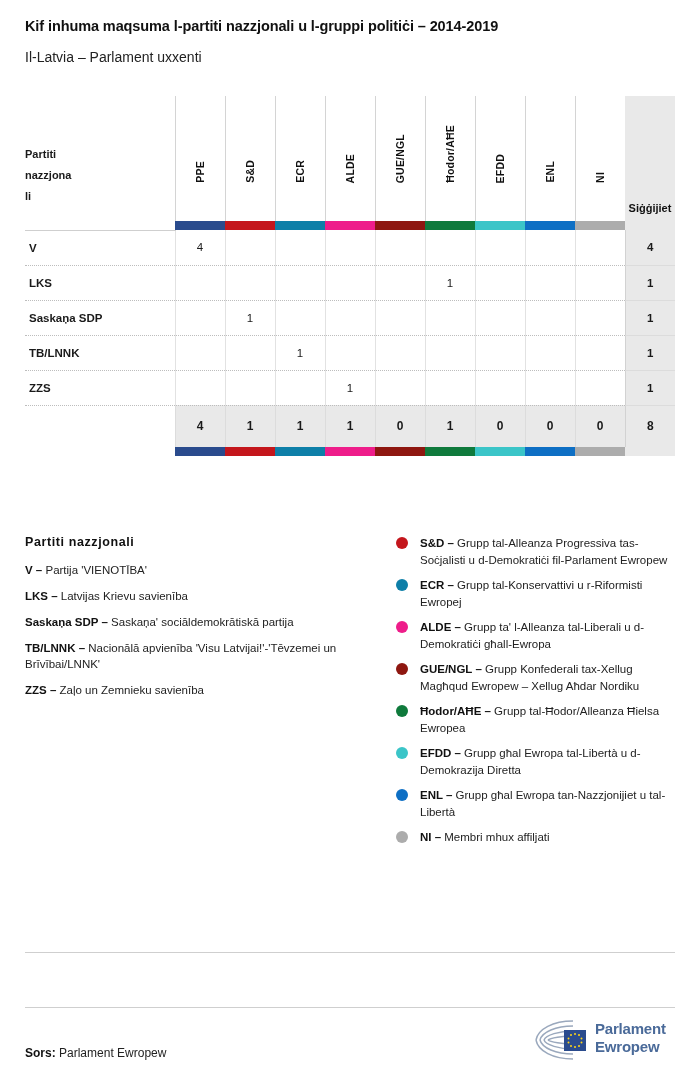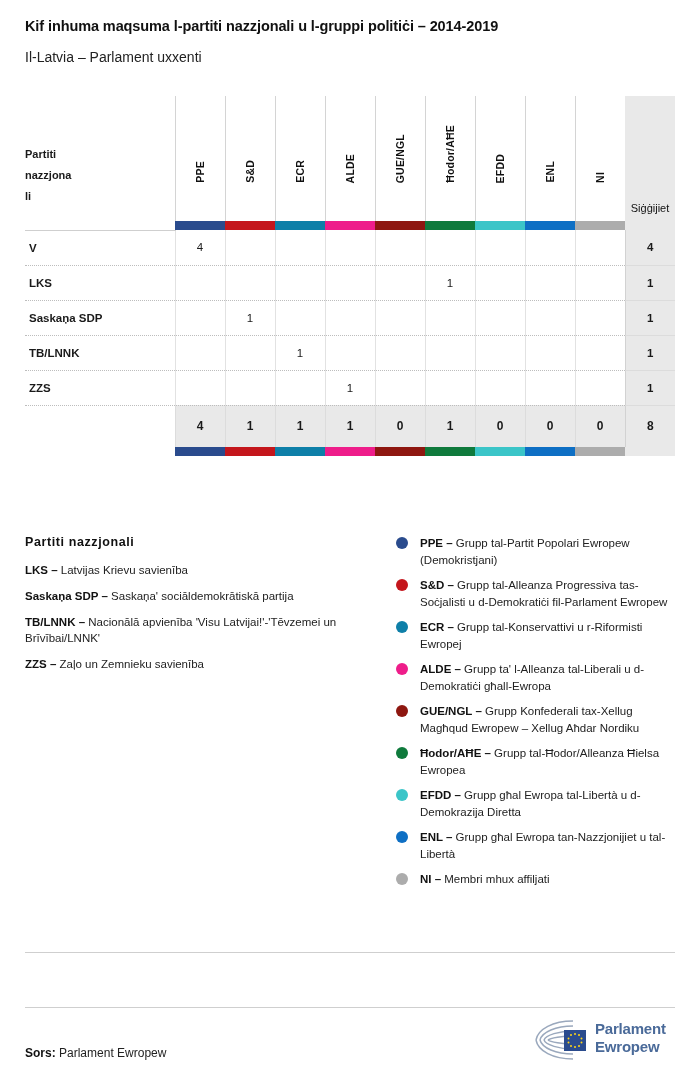--- a/index.html
+++ b/index.html
@@ -44,21 +44,21 @@
   .vlabel span {
     writing-mode: vertical-rl; transform: rotate(180deg);
     font-size: 10.5px; font-weight: bold; letter-spacing: 0.2px;
     white-space: nowrap; color: #111;
   }
   .nm-stack {
     font-size: 11px; font-weight: bold; line-height: 21px;
     padding-bottom: 14px; width: 62px;
   }
   .seats-head {
-    font-size: 11px; font-weight: normal; text-align: center;
+    font-size: 11px; font-weight: bold; text-align: center;
     padding-bottom: 7px; color: #111;
   }
 
   
   tr.swatch td { height: 9px; padding: 0; }
   tr.swatch td.nm { border-bottom: 1px solid #cfcfcf; }
   tr.swatch td.tot { background: #e9e9e9; }
   .sw { display: block; height: 9px; width: 100%; }
 
   
@@ -336,30 +336,30 @@
             </td>
           <td class="tot"></td>
         </tr>
       </tfoot>
     </table>
   </div>
 
   <div class="legend-left">
     <div class="leg-title">Partiti nazzjonali</div>
     <div id="parties-list">
+        <div class="party-row"><b>V –</b><span> Partija 'VIENOTĪBA'</span></div>
         <div class="party-row"><b>LKS –</b><span> Latvijas Krievu savienība</span></div>
         <div class="party-row"><b>Saskaņa SDP –</b><span> Saskaņa' sociāldemokrātiskā partija</span></div>
         <div class="party-row"><b>TB/LNNK –</b><span> Nacionālā apvienība 'Visu Latvijai!'-'Tēvzemei un Brīvībai/LNNK'</span></div>
         <div class="party-row"><b>ZZS –</b><span> Zaļo un Zemnieku savienība</span></div>
       </div>
   </div>
 
   <div class="legend-right">
     <div id="groups-list">
-        <div class="grp-row"><span class="dot" style="background: rgb(42, 75, 141);"></span><b>PPE –</b><span> Grupp tal-Partit Popolari Ewropew (Demokristjani)</span></div>
         <div class="grp-row"><span class="dot" style="background: rgb(196, 22, 28);"></span><b>S&amp;D –</b><span> Grupp tal-Alleanza Progressiva tas-Soċjalisti u d-Demokratiċi fil-Parlament Ewropew</span></div>
         <div class="grp-row"><span class="dot" style="background: rgb(14, 127, 168);"></span><b>ECR –</b><span> Grupp tal-Konservattivi u r-Riformisti Ewropej</span></div>
         <div class="grp-row"><span class="dot" style="background: rgb(238, 29, 138);"></span><b>ALDE –</b><span> Grupp ta' l-Alleanza tal-Liberali u d-Demokratiċi għall-Ewropa</span></div>
         <div class="grp-row"><span class="dot" style="background: rgb(142, 23, 16);"></span><b>GUE/NGL –</b><span> Grupp Konfederali tax-Xellug Magħqud Ewropew – Xellug Aħdar Nordiku</span></div>
         <div class="grp-row"><span class="dot" style="background: rgb(15, 122, 60);"></span><b>Ħodor/AĦE –</b><span> Grupp tal-Ħodor/Alleanza Ħielsa Ewropea</span></div>
         <div class="grp-row"><span class="dot" style="background: rgb(59, 197, 200);"></span><b>EFDD –</b><span> Grupp għal Ewropa tal-Libertà u d-Demokrazija Diretta</span></div>
         <div class="grp-row"><span class="dot" style="background: rgb(14, 111, 196);"></span><b>ENL –</b><span> Grupp għal Ewropa tan-Nazzjonijiet u tal-Libertà</span></div>
         <div class="grp-row"><span class="dot" style="background: rgb(172, 172, 172);"></span><b>NI –</b><span> Membri mhux affiljati</span></div>
       </div>
   </div>

